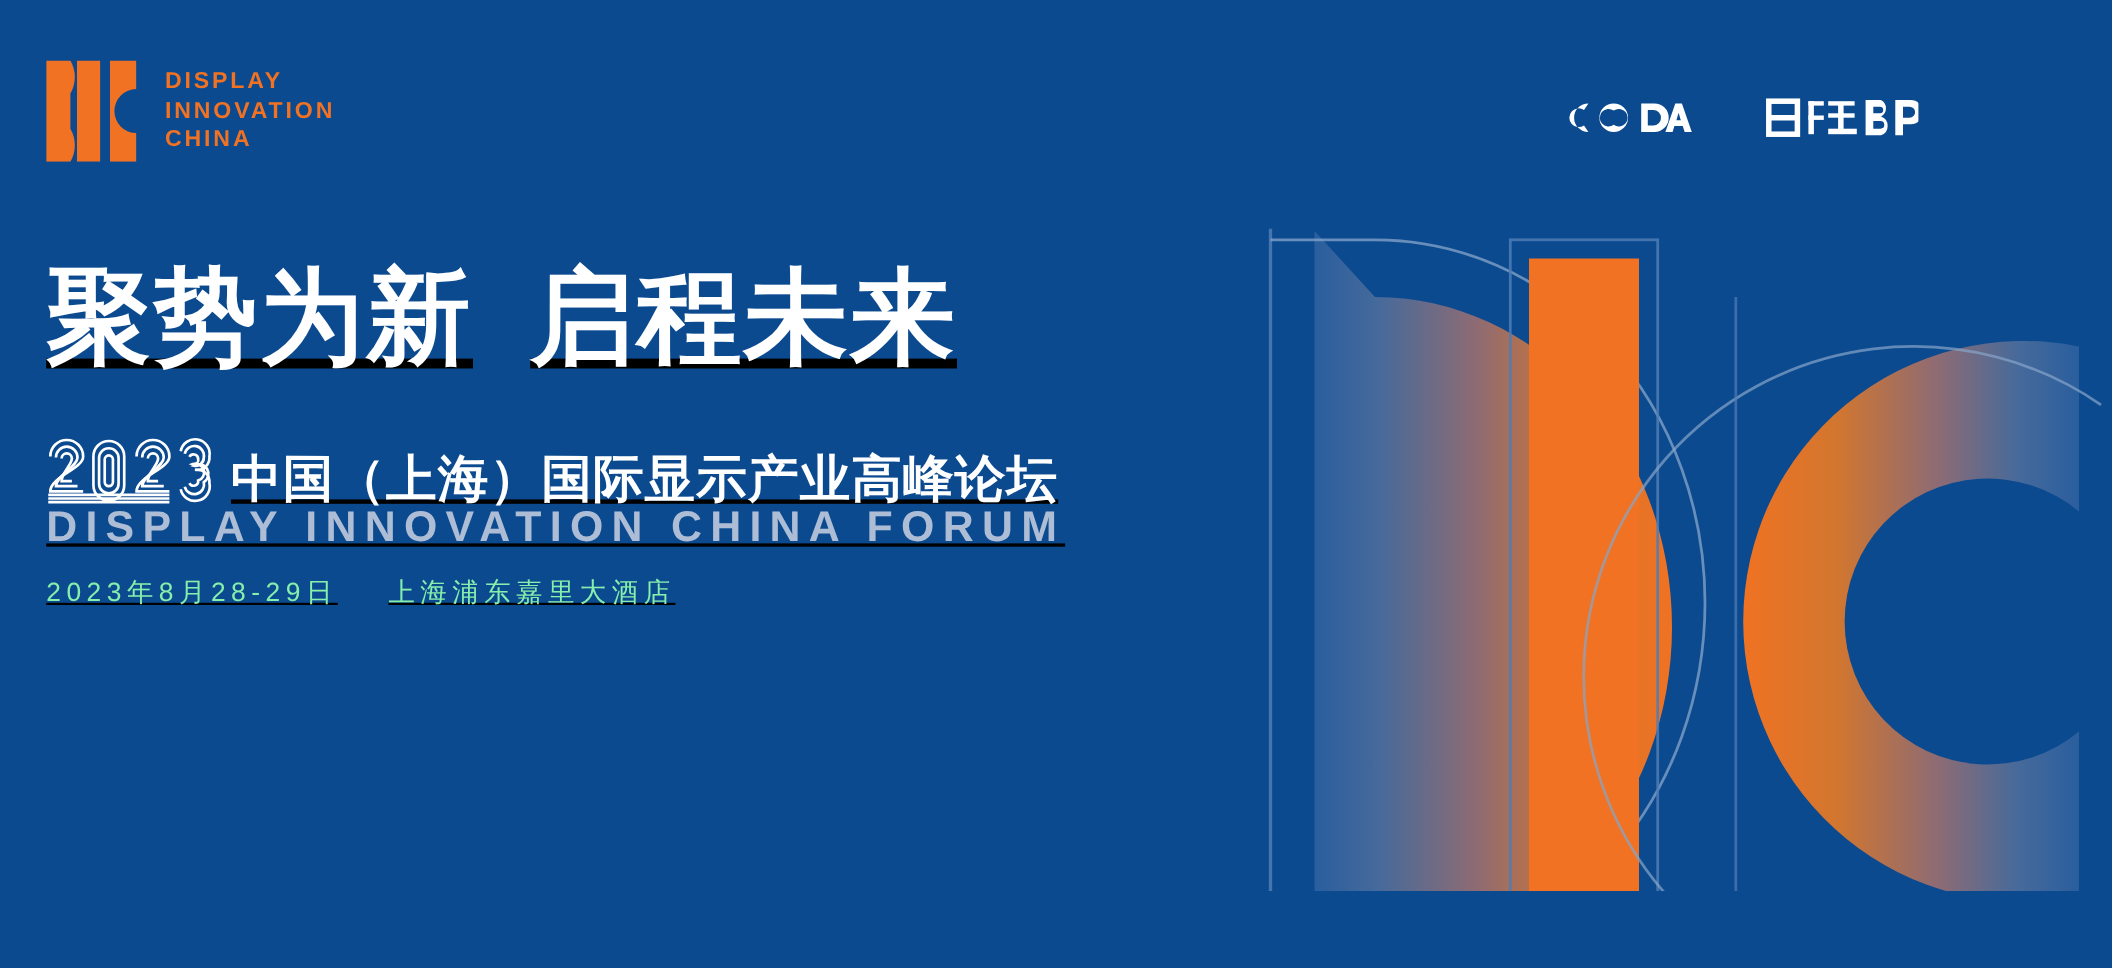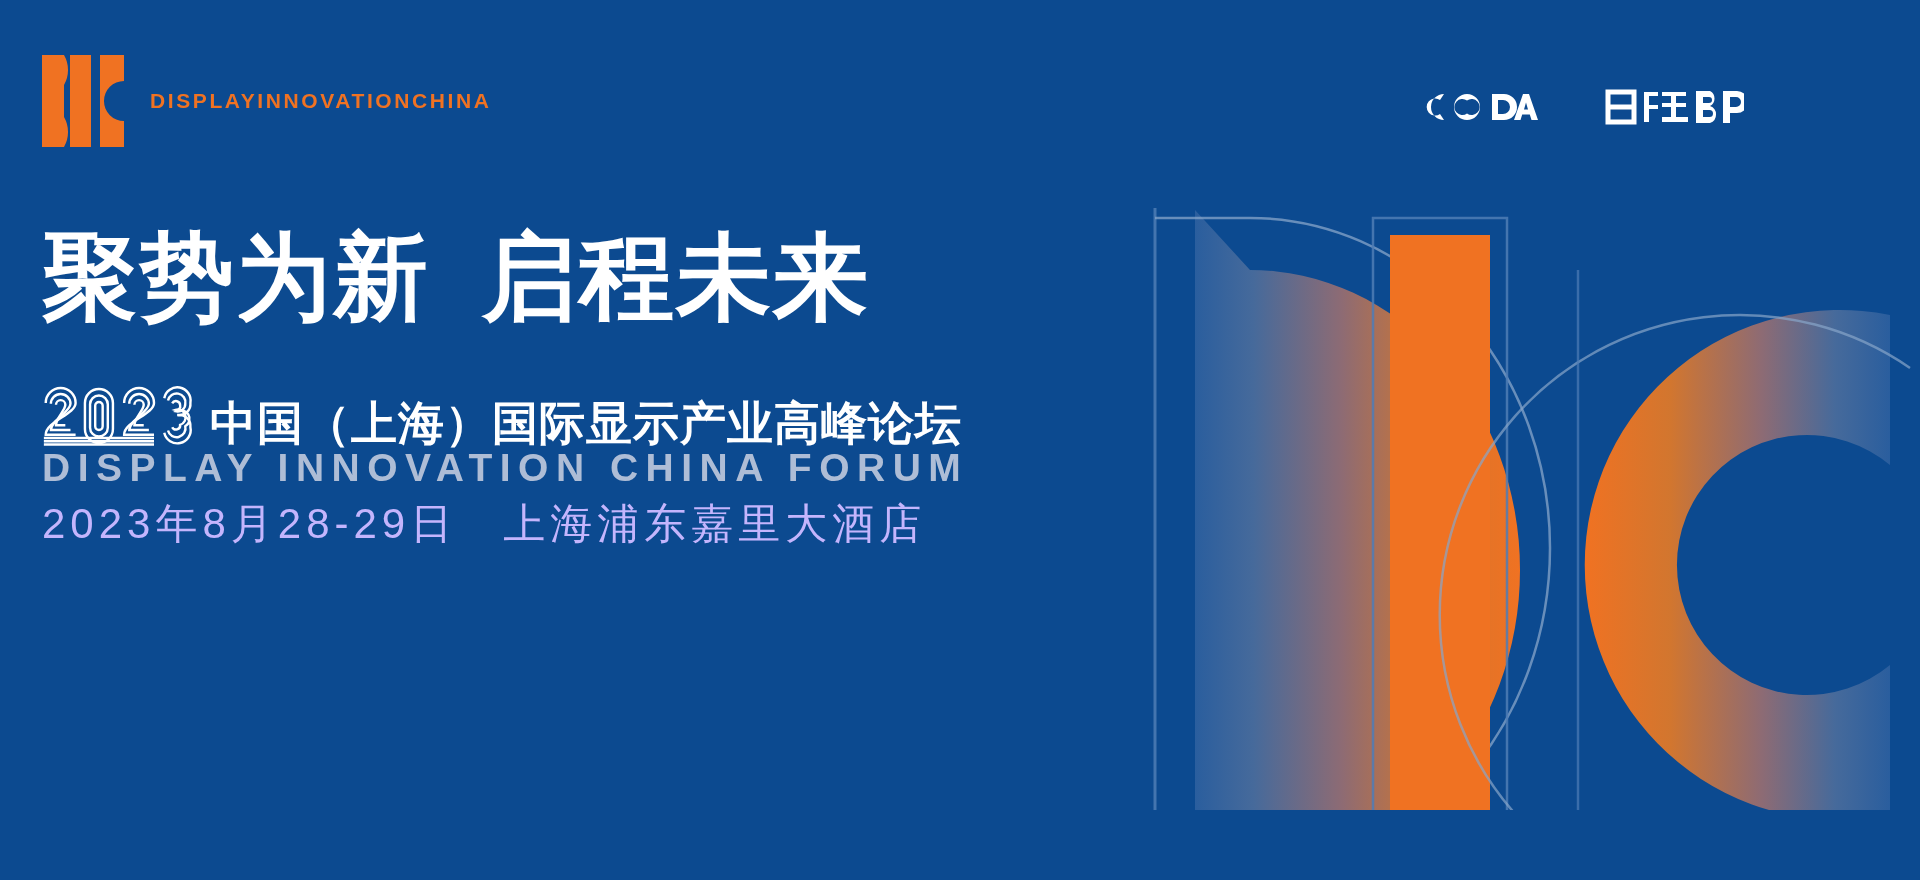--- a/index.html
+++ b/index.html
@@ -34,21 +34,21 @@
     position: absolute;
     left: 42px;
     top: 55px;
     display: flex;
     align-items: center;
     gap: 26px;
   }
   .logo-mark { width: 82px; height: 92px; display: block; }
   .logo-words {
     display: flex;
-    flex-direction: row;
+    flex-direction: column;
     justify-content: center;
     line-height: 1.28;
   }
   .logo-words span {
     color: #f07222;
     font-size: 21px;
     font-weight: 700;
     letter-spacing: 2.6px;
   }
 
@@ -60,22 +60,23 @@
     display: flex;
     align-items: center;
     gap: 34px;
   }
   .partners svg { display: block; }
 
   
   .content {
     position: absolute;
     left: 42px;
-    top: 224px;
+    top: 236px;
     width: 920px;
+    text-decoration: underline;
   }
   .headline {
     color: #ffffff;
     font-size: 95px;
     font-weight: 700;
     line-height: 1.12;
     letter-spacing: 2px;
     white-space: nowrap;
     margin: 0;
   }
@@ -100,23 +101,23 @@
   .subtitle-en {
     color: #aebdd6;
     font-size: 39px;
     font-weight: 700;
     letter-spacing: 7.5px;
     line-height: 1;
     white-space: nowrap;
   }
 
   .info-row {
-    margin-top: 16px;
-    color: #c4b5fd;
-    font-size: 42px;
+    margin-top: 28px;
+    color: #86efac;
+    font-size: 24px;
     font-weight: 400;
     letter-spacing: 5px;
     line-height: 1;
     white-space: nowrap;
   }
   .info-row .sep { display: inline-block; width: 46px; }
 </style>
 </head>
 <body>
 

